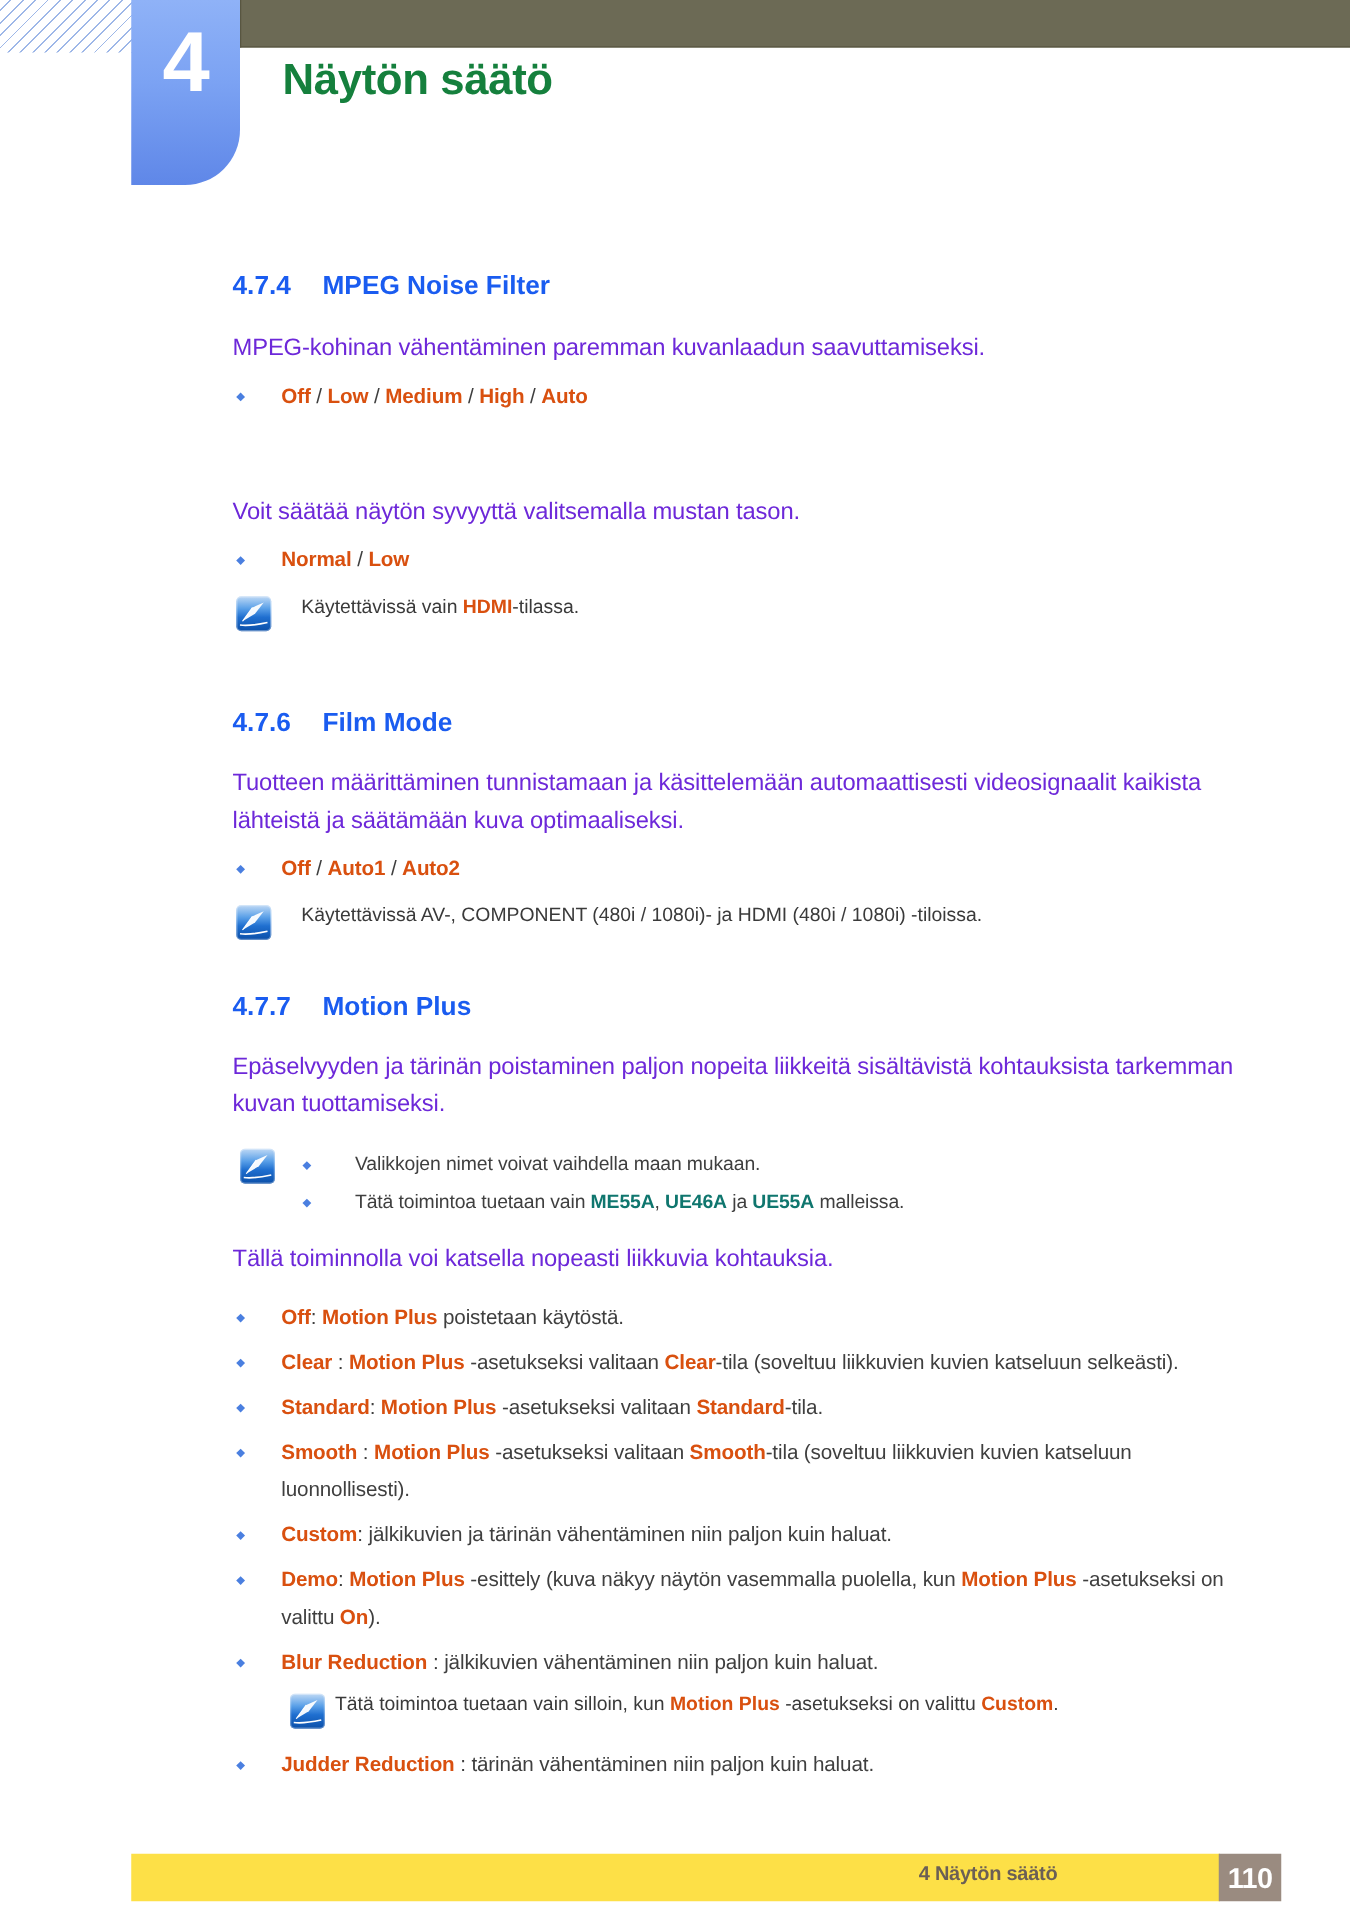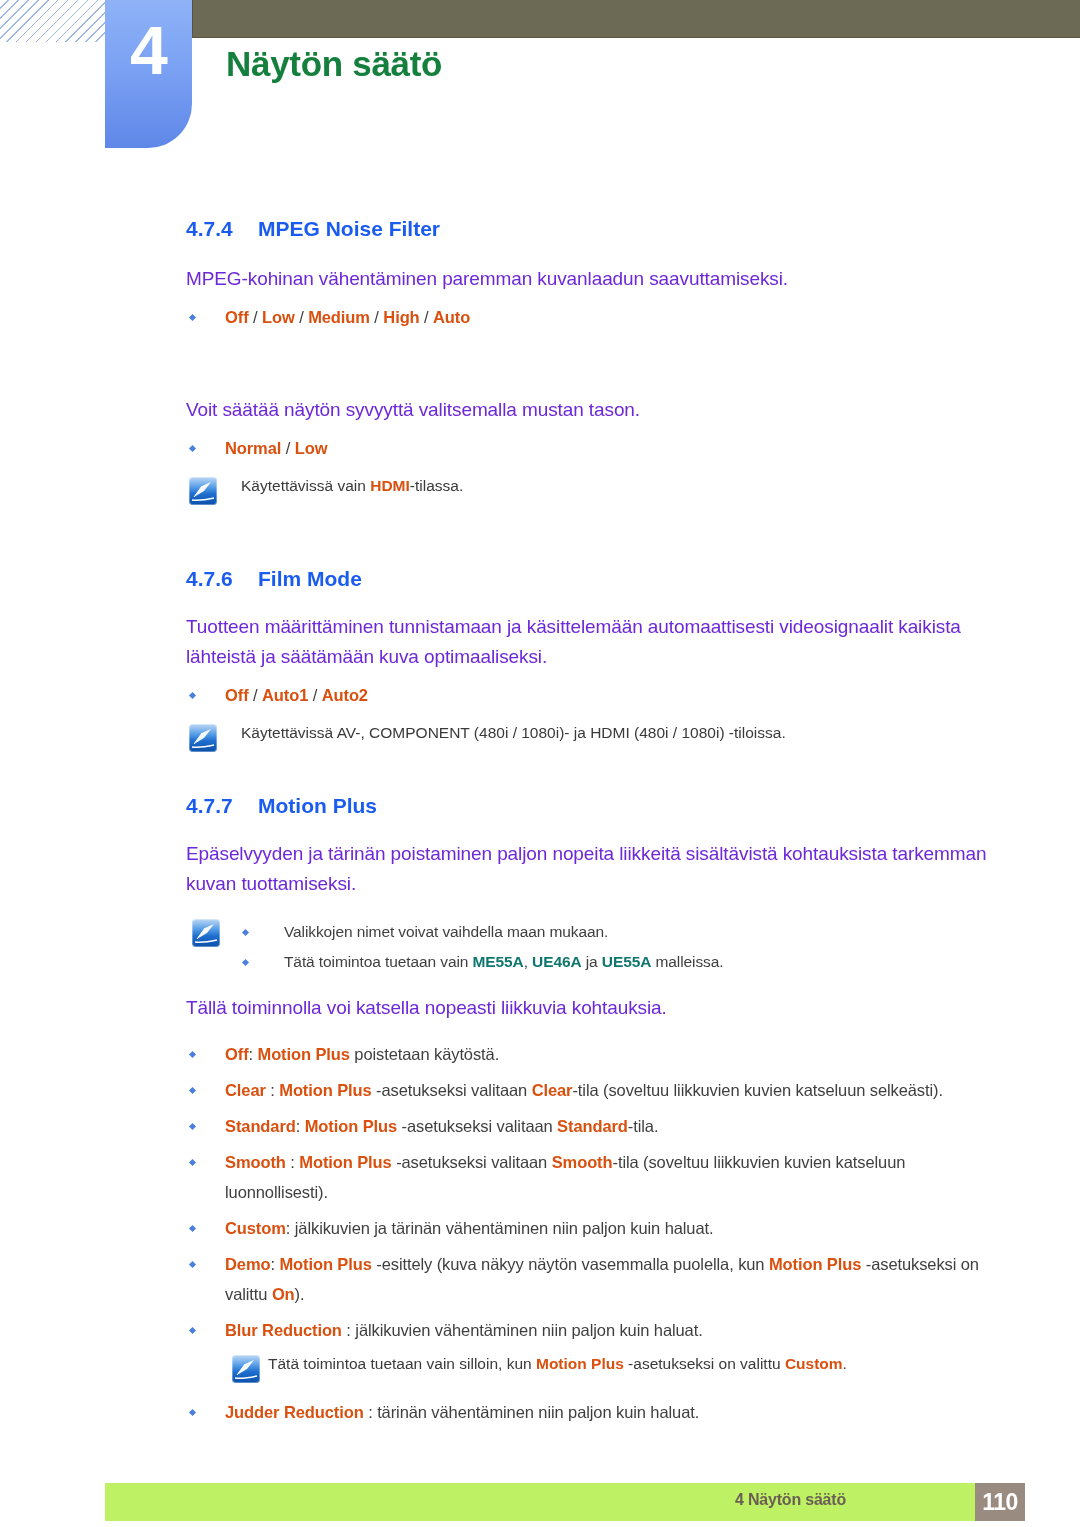--- a/index.html
+++ b/index.html
@@ -139,21 +139,21 @@
     box-shadow: inset 0 0 0 1px rgba(255,255,255,0.35);
     overflow: hidden;
   }
   .note-icon svg { display:block; }
 
   
   .footer {
     position: absolute;
     left: 105px; top: 1483px;
     width: 871px; height: 38px;
-    background: #bef264;
+    background: #fde047;
   }
   .footer-label {
     position: absolute;
     right: 130px; top: 8px;
     font-size: 16px;
     font-weight: bold;
     color: #6b5f55;
     letter-spacing: -0.2px;
   }
   .page-box {

